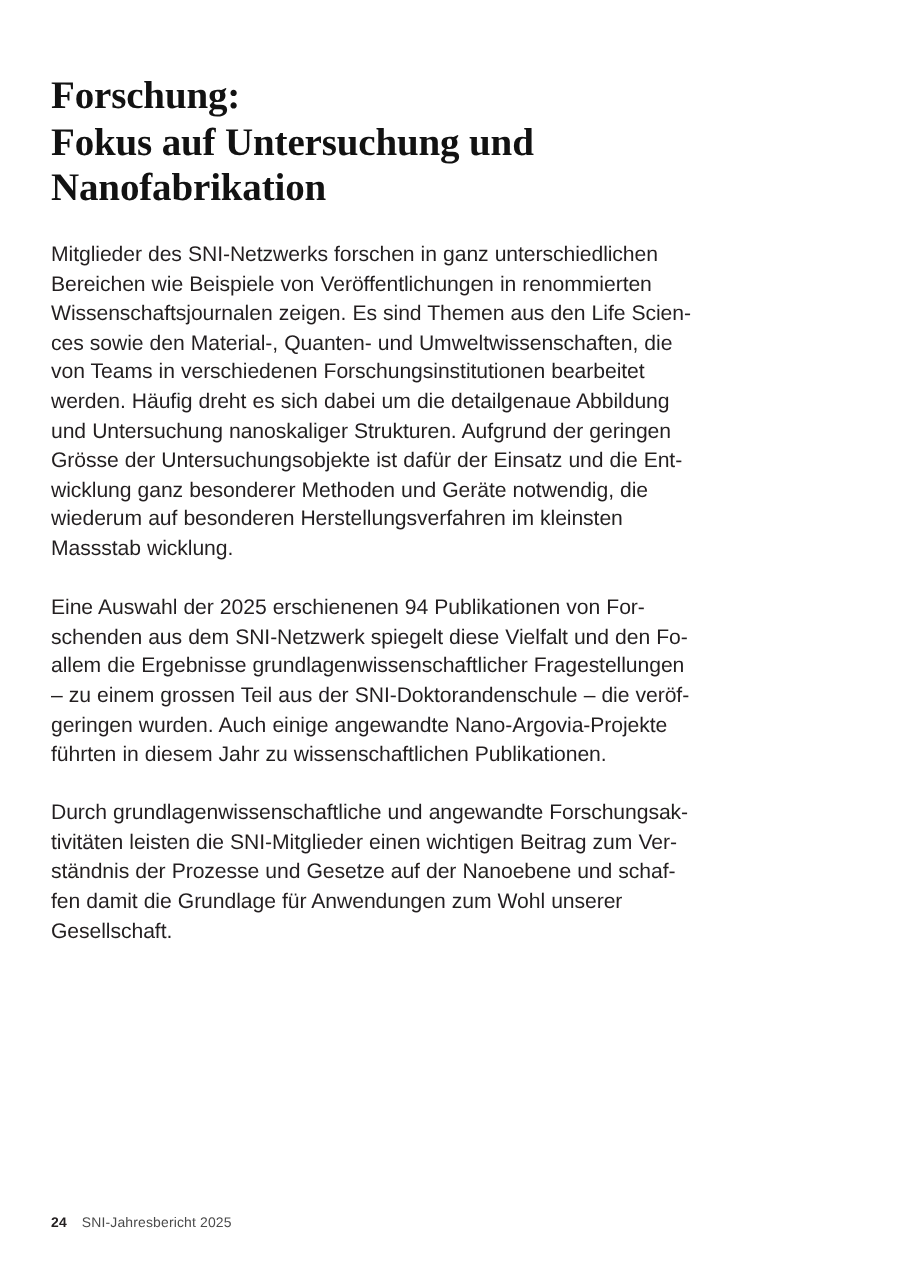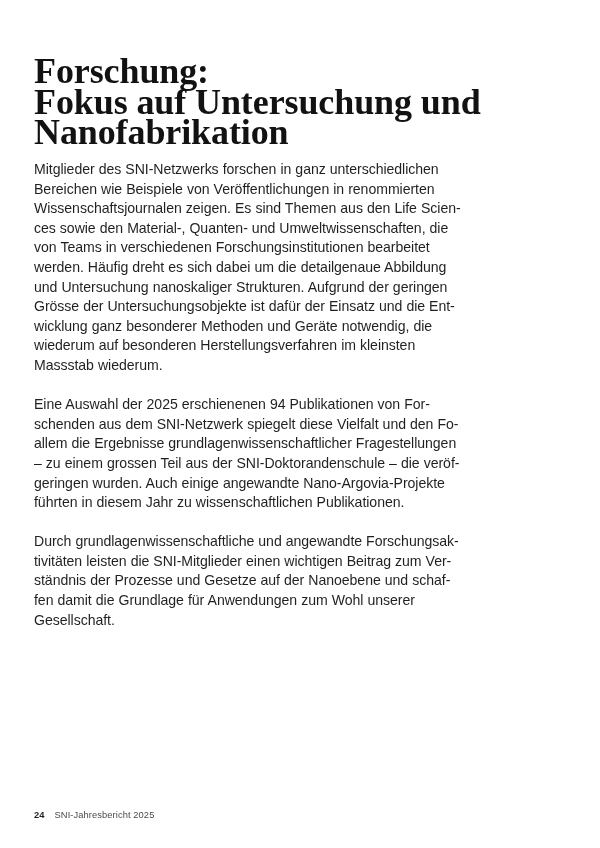--- a/index.html
+++ b/index.html
@@ -23,21 +23,21 @@
   }
 
   
   .article-heading {
     position: absolute;
     left: 34px;
     top: 32px;
     width: 500px;
     font-family: "Liberation Serif", "DejaVu Serif", serif;
     font-weight: bold;
-    font-size: 36px;
+    font-size: 26px;
     line-height: 30.5px;
     letter-spacing: -0.1px;
     color: #121212;
   }
   .article-heading .hline {
     display: block;
     white-space: nowrap;
   }
 
   
@@ -107,21 +107,21 @@
       <span class="tline">Mitglieder des SNI-Netzwerks forschen in ganz unterschiedlichen</span>
       <span class="tline">Bereichen wie Beispiele von Veröffentlichungen in renommierten</span>
       <span class="tline">Wissenschaftsjournalen zeigen. Es sind Themen aus den Life Scien-</span>
       <span class="tline">ces sowie den Material-, Quanten- und Umweltwissenschaften, die</span>
       <span class="tline">von Teams in verschiedenen Forschungsinstitutionen bearbeitet</span>
       <span class="tline">werden. Häufig dreht es sich dabei um die detailgenaue Abbildung</span>
       <span class="tline">und Untersuchung nanoskaliger Strukturen. Aufgrund der geringen</span>
       <span class="tline">Grösse der Untersuchungsobjekte ist dafür der Einsatz und die Ent-</span>
       <span class="tline">wicklung ganz besonderer Methoden und Geräte notwendig, die</span>
       <span class="tline">wiederum auf besonderen Herstellungsverfahren im kleinsten</span>
-      <span class="tline">Massstab wiederum.</span>
+      <span class="tline">Massstab wicklung.</span>
     </p>
 
     <p class="body-paragraph">
       <span class="tline">Eine Auswahl der 2025 erschienenen 94 Publikationen von For-</span>
       <span class="tline">schenden aus dem SNI-Netzwerk spiegelt diese Vielfalt und den Fo-</span>
       <span class="tline">allem die Ergebnisse grundlagenwissenschaftlicher Fragestellungen</span>
       <span class="tline">– zu einem grossen Teil aus der SNI-Doktorandenschule – die veröf-</span>
       <span class="tline">geringen wurden. Auch einige angewandte Nano-Argovia-Projekte</span>
       <span class="tline">führten in diesem Jahr zu wissenschaftlichen Publikationen.</span>
     </p>

